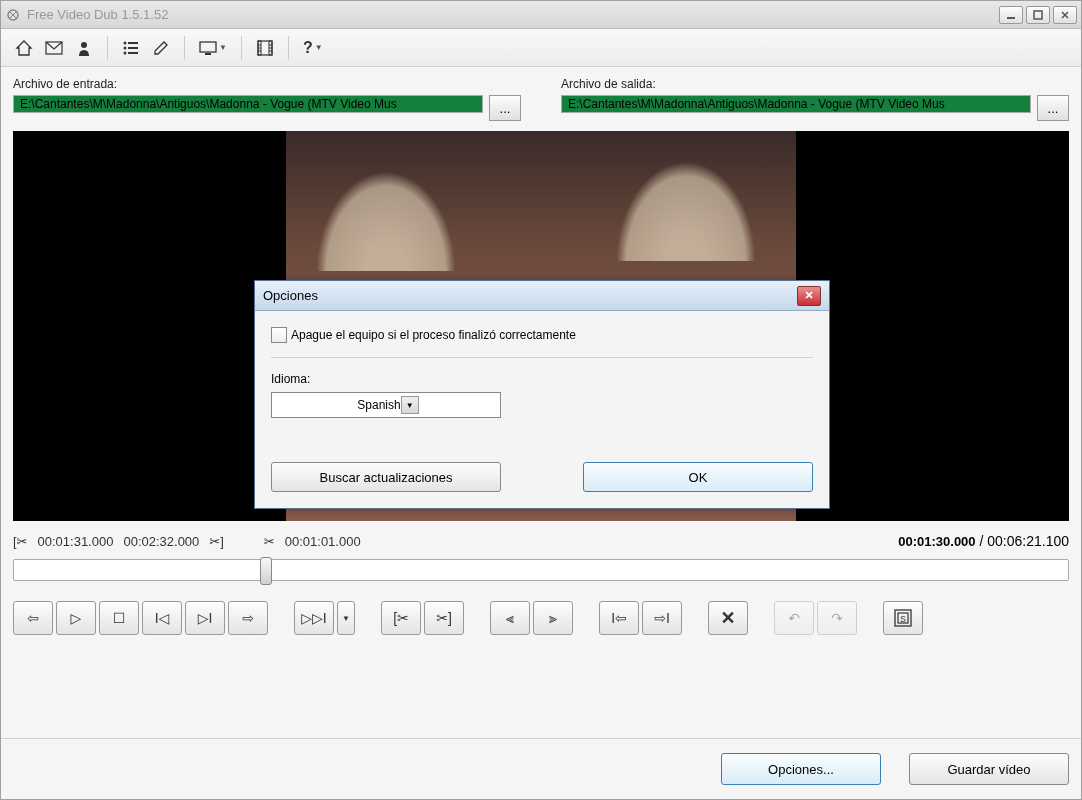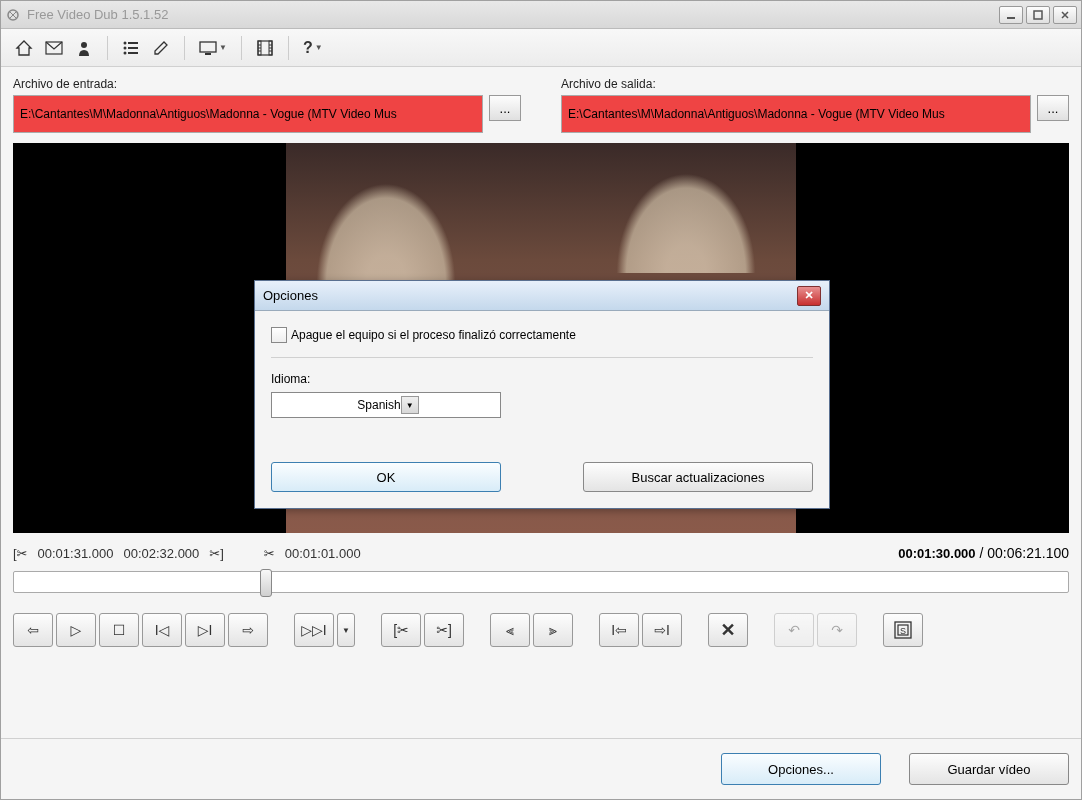--- a/index.html
+++ b/index.html
@@ -17,21 +17,21 @@
 .tb-btn { width: 26px; height: 26px; display: flex; align-items: center; justify-content: center; cursor: pointer; color: #333; border-radius: 3px; }
 .tb-sep { width: 1px; height: 24px; background: #ccc; margin: 0 6px; }
 .tb-drop { font-size: 8px; margin-left: 2px; color: #555; }
 
 .content { padding: 10px 12px; flex: 1; display: flex; flex-direction: column; }
 
 .file-row { display: flex; gap: 40px; margin-bottom: 10px; }
 .file-group { flex: 1; display: flex; flex-direction: column; gap: 4px; }
 .file-label { font-size: 12px; color: #222; }
 .file-input-row { display: flex; gap: 6px; }
-.file-input { flex: 1; height: 38px; border: 1px solid #aaa; background: #ef4444; padding: 0 6px; font-size: 12px; }
+.file-input { flex: 1; height: 18px; border: 1px solid #aaa; background: #15803d; padding: 0 6px; font-size: 12px; }
 .file-browse { width: 32px; height: 26px; background: linear-gradient(#fdfdfd, #e0e0e0); border: 1px solid #999; cursor: pointer; font-size: 13px; }
 
 .preview { background: #000; height: 390px; position: relative; margin-bottom: 8px; display: flex; justify-content: center; overflow: hidden; }
 .preview-frame { width: 510px; height: 100%; background: linear-gradient(180deg, #3a2a28 0%, #6b4a3c 30%, #7a5248 60%, #8a5a4a 100%); position: relative; }
 .fan1, .fan2 { position: absolute; width: 140px; height: 100px; background: radial-gradient(ellipse at 50% 100%, #e8d8c0 20%, #d0c0a8 60%, transparent 70%); border-radius: 140px 140px 0 0; opacity: 0.7; }
 .fan1 { top: 40px; left: 30px; }
 .fan2 { top: 30px; right: 40px; }
 
 .time-row { display: flex; align-items: center; padding: 4px 0 10px; font-size: 13px; }
 .time-left { display: flex; align-items: center; gap: 10px; color: #333; }
@@ -268,19 +268,19 @@
         <div class="dialog-check"></div>
         <span>Apague el equipo si el proceso finalizó correctamente</span>
       </div>
       <div class="dialog-divider"></div>
       <div class="dialog-field-label">Idioma:</div>
       <div class="dialog-select">
         <span>Spanish</span>
         <div class="dialog-select-btn">▼</div>
       </div>
       <div class="dialog-buttons">
+        <button class="dialog-btn">Buscar actualizaciones</button>
         <button class="dialog-btn ok">OK</button>
-        <button class="dialog-btn">Buscar actualizaciones</button>
       </div>
     </div>
   </div>
 
 </div>
 
 </body></html>

